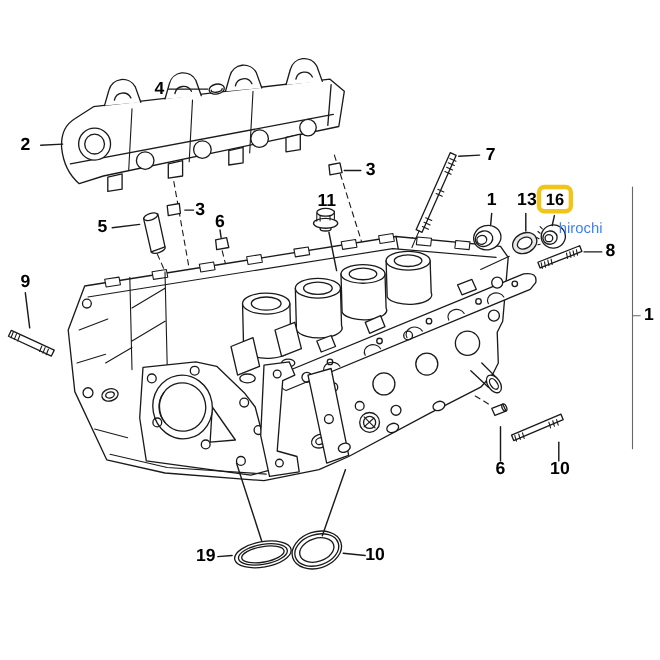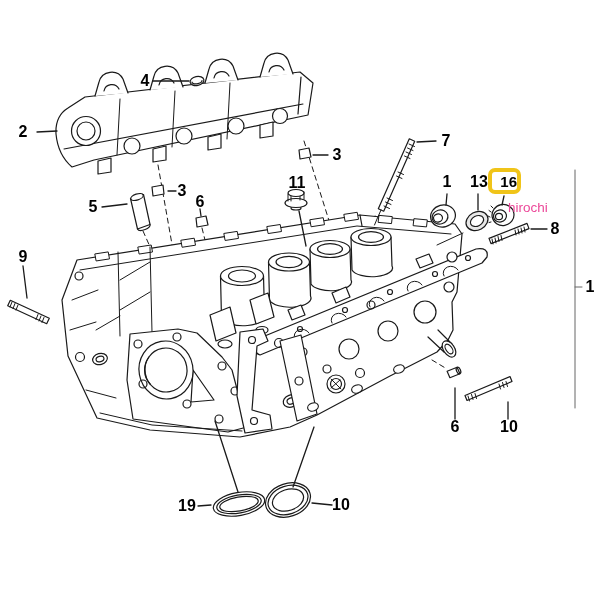--- a/index.html
+++ b/index.html
@@ -3,23 +3,23 @@
 <meta charset="utf-8">
 <style>
   html,body{margin:0;padding:0;background:#fff;}
   .stage{position:relative;width:600px;height:600px;background:#fff;overflow:hidden;
          font-family:"Liberation Sans",sans-serif;}
   .stage svg{position:absolute;left:0;top:0;}
   .callout{position:absolute;transform:translate(-50%,-50%);font-weight:bold;
            font-size:16px;color:#000;line-height:1;letter-spacing:0;user-select:none;cursor:pointer;}
   .highlight-box{position:absolute;left:488px;top:168px;width:25px;height:18px;
                  border:4px solid #f0c419;border-radius:7px;background:#fff;
-                 display:flex;align-items:center;justify-content:flex-end;
+                 display:flex;align-items:center;justify-content:center;
                  font-weight:bold;font-size:15px;color:#000;cursor:pointer;}
-  .watermark{position:absolute;left:508px;top:200px;font-size:13.5px;color:#ec4899;
+  .watermark{position:absolute;left:508px;top:200px;font-size:13.5px;color:#3b82f6;
              font-weight:400;user-select:none;}
 </style>
 </head>
 <body>
 
 <div class="stage">
 
 <svg width="600" height="600" viewBox="0 0 600 600" fill="none" stroke="#1a1a1a" stroke-width="1.2" stroke-linejoin="round" stroke-linecap="round">
 
   <g>

